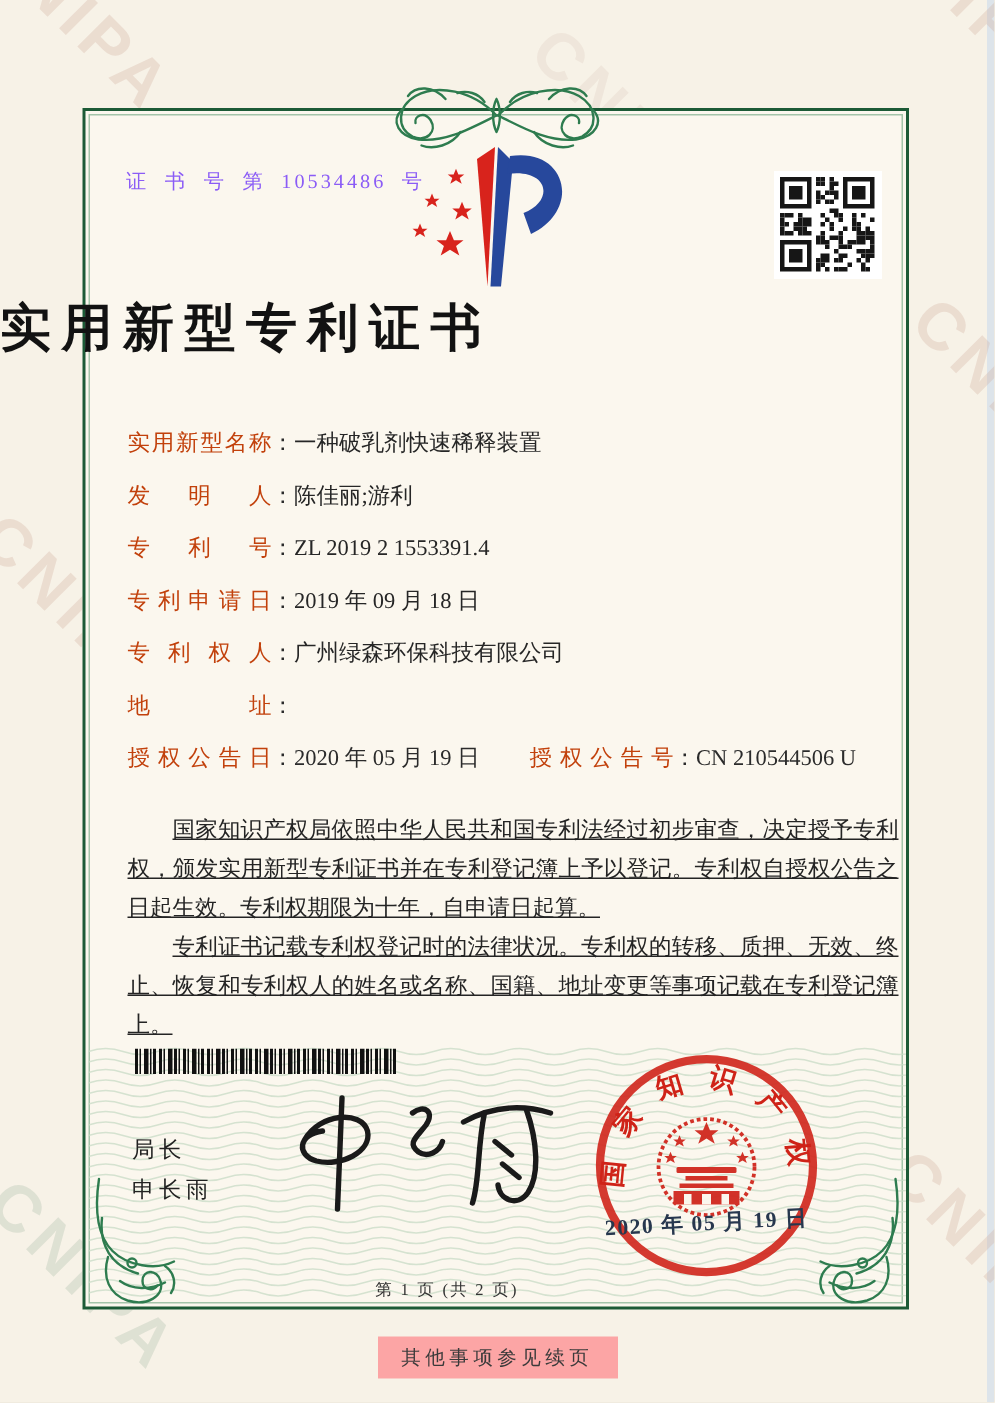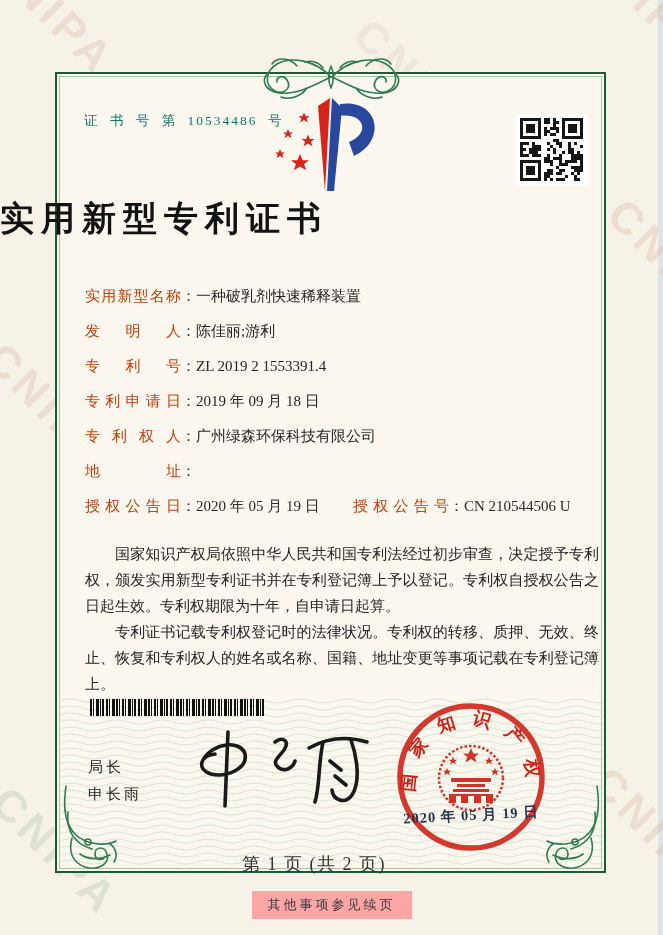--- a/index.html
+++ b/index.html
@@ -28,21 +28,21 @@
     position:absolute; left:2px; top:2px; right:2px; bottom:2px;
     border:1px solid #a3c4a9;
   }
   .waves { position:absolute; left:2px; bottom:2px; width:545px; height:172px; overflow:hidden; }
   .ornament-top { position:absolute; left:235px; top:50px; width:193px; height:54px; }
   .ornament-corner { position:absolute; width:62px; height:88px; }
   .oc-left  { left:60px;  top:784px; }
   .oc-right { left:541px; top:784px; transform:scaleX(-1); }
   
   .cert-no {
-    position:absolute; left:84px; top:112px; font-size:13.5px; color:#0f766e;
+    position:absolute; left:84px; top:112px; font-size:13.5px; color:#8b5cf6;
     letter-spacing:2px; word-spacing:5px;
   }
   .logo { position:absolute; left:266px; top:96px; width:132px; height:100px; }
   .qr { position:absolute; left:516px; top:114px; width:72px; height:72px; background:#fff; padding:4px; }
   .qr svg { display:block; }
   .title {
     position:absolute; left:0; top:196px; width:663px; 
     font-size:34px; font-weight:bold; letter-spacing:7px; color:#121212;
   }
   
@@ -52,40 +52,40 @@
     display:inline-block; width:96px; text-align:justify; text-align-last:justify;
     flex:0 0 96px; color:#c2410c;
   }
   .fcolon { flex:0 0 15px; }
   .fvalue { flex:1; color:#262626; }
   .grant-row { position:relative; display:flex; line-height:24px; }
   .grant-second { position:absolute; left:268px; top:0; display:flex; }
   
   .paras {
     position:absolute; left:85px; top:541px; width:514px;
-    font-size:15px; line-height:26px; text-align:justify; color:#242424;
+    font-size:15px; line-height:26px; text-align:justify; color:#242424;text-decoration:underline;
   }
   .paras p { text-indent:2em; }
   
   .barcode { position:absolute; left:90px; top:699px; width:178px; height:17px; }
   .signer {
     position:absolute; left:88px; top:753px;
     font-family:"Liberation Sans","DejaVu Sans",sans-serif;
     font-size:15px; letter-spacing:3px; color:#222; line-height:27px;
   }
   .signature { position:absolute; left:175px; top:728px; width:205px; height:88px; }
   .seal { position:absolute; left:392px; top:698px; width:158px; height:158px; }
   .seal-date {
     position:absolute; left:390px; top:806px; width:162px; text-align:center;
     font-size:14.5px; font-weight:bold; color:#27374e; letter-spacing:1px;
     transform:rotate(-3deg); z-index:5;
   }
   .page-label {
-    position:absolute; left:16px; top:852px; width:596px; text-align:center;
-    font-size:18px; letter-spacing:1.5px; color:#333;
+    position:absolute; left:0; top:852px; width:596px; text-align:center;
+    font-size:11px; letter-spacing:1.5px; color:#333;
   }
   .note-box {
     position:absolute; left:50%; top:891px; transform:translateX(-50%);
     background:#fca5a5; padding:5px 16px; font-size:13px; letter-spacing:3px;
     color:#3a3a3a; white-space:nowrap;
   }
 </style>
 </head>
 <body>
 

